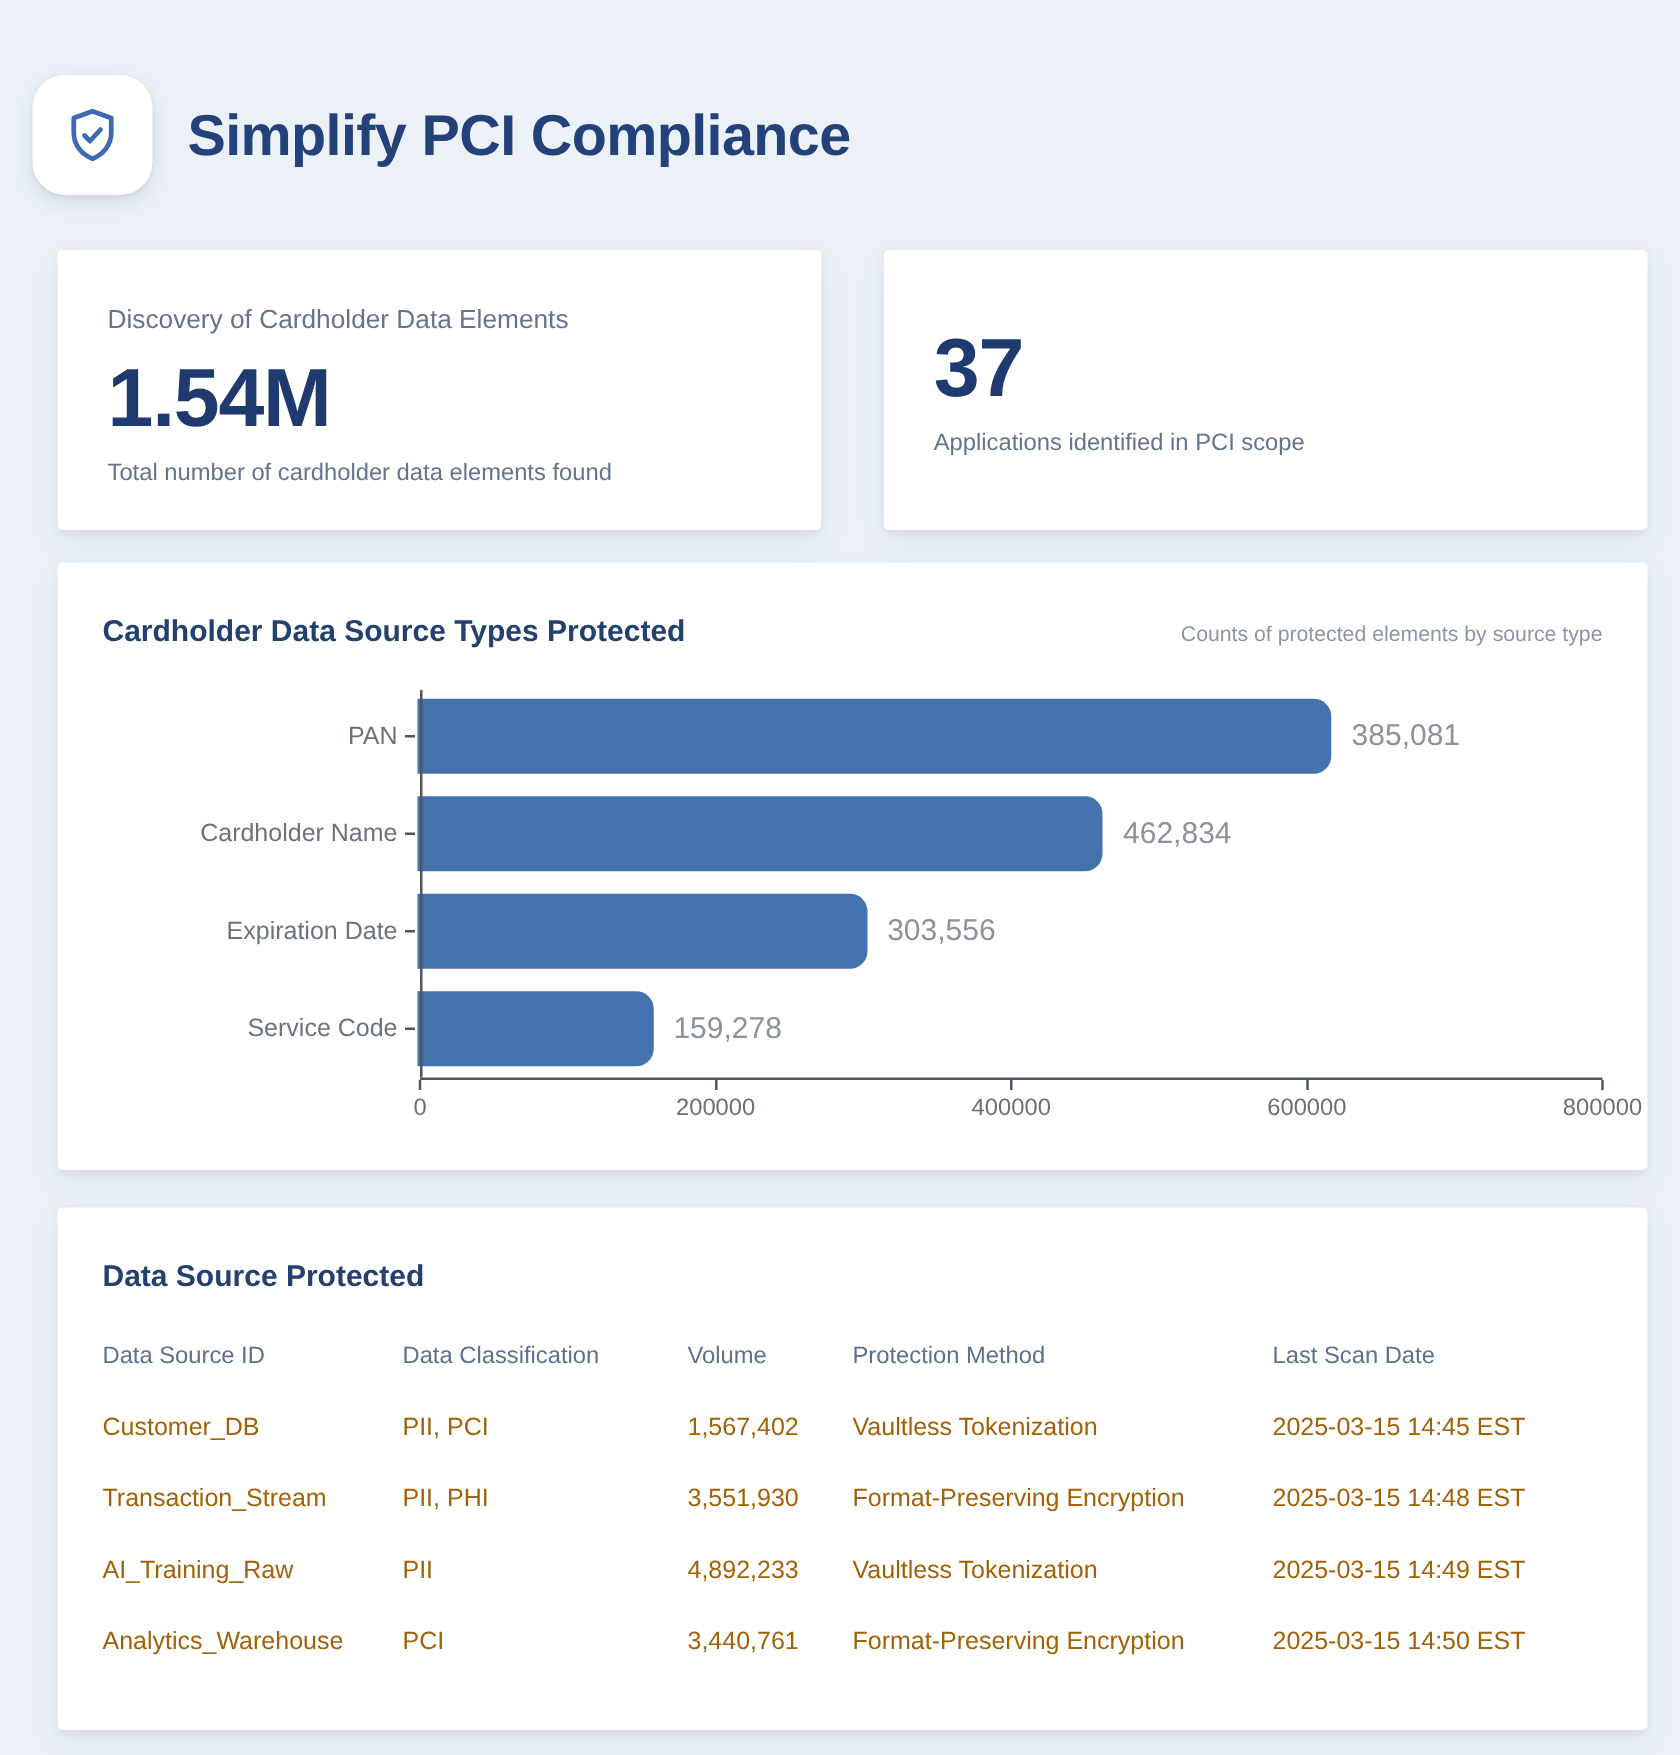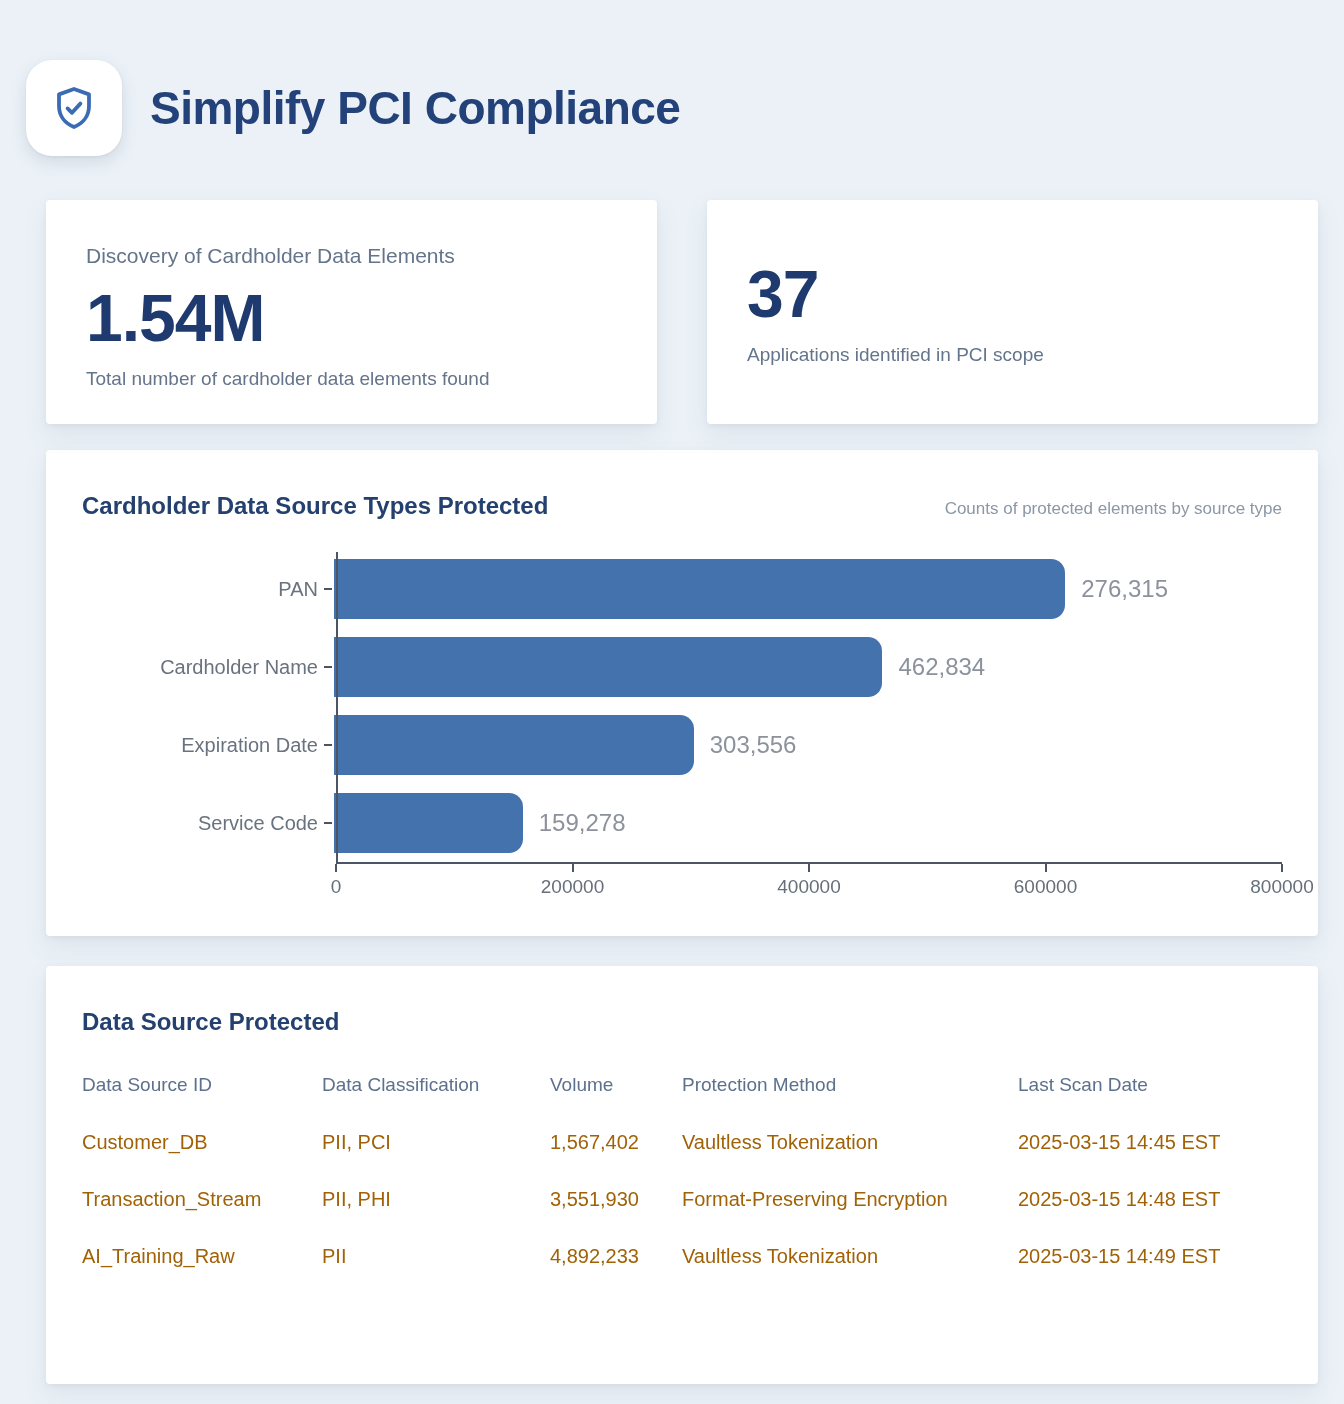--- a/index.html
+++ b/index.html
@@ -102,21 +102,21 @@
       <div class="chart-title">Cardholder Data Source Types Protected</div>
       <div class="chart-subtitle">Counts of protected elements by source type</div>
     </div>
     <div class="chart-plot">
       <div class="chart-rows">
   <div class="bar-row">
     <div class="bar-label">PAN</div>
     <div class="cat-tick"></div>
     <div class="bar-track">
       <div class="bar" style="width: calc(77.139%); background: rgb(68, 114, 173);"></div>
-      <div class="bar-value">276,315</div>
+      <div class="bar-value">385,081</div>
     </div>
   </div>
 
   <div class="bar-row">
     <div class="bar-label">Cardholder Name</div>
     <div class="cat-tick"></div>
     <div class="bar-track">
       <div class="bar" style="width: calc(57.8542%); background: rgb(68, 114, 173);"></div>
       <div class="bar-value">462,834</div>
     </div>
@@ -199,17 +199,24 @@
             <td>Format-Preserving Encryption</td>
             <td>2025-03-15 14:48 EST</td>
           </tr>
           <tr>
             <td>AI_Training_Raw</td>
             <td>PII</td>
             <td>4,892,233</td>
             <td>Vaultless Tokenization</td>
             <td>2025-03-15 14:49 EST</td>
           </tr>
+          <tr>
+            <td>Analytics_Warehouse</td>
+            <td>PCI</td>
+            <td>3,440,761</td>
+            <td>Format-Preserving Encryption</td>
+            <td>2025-03-15 14:50 EST</td>
+          </tr>
         </tbody>
     </table>
   </div>
 
 </div>
 
 </body></html>

